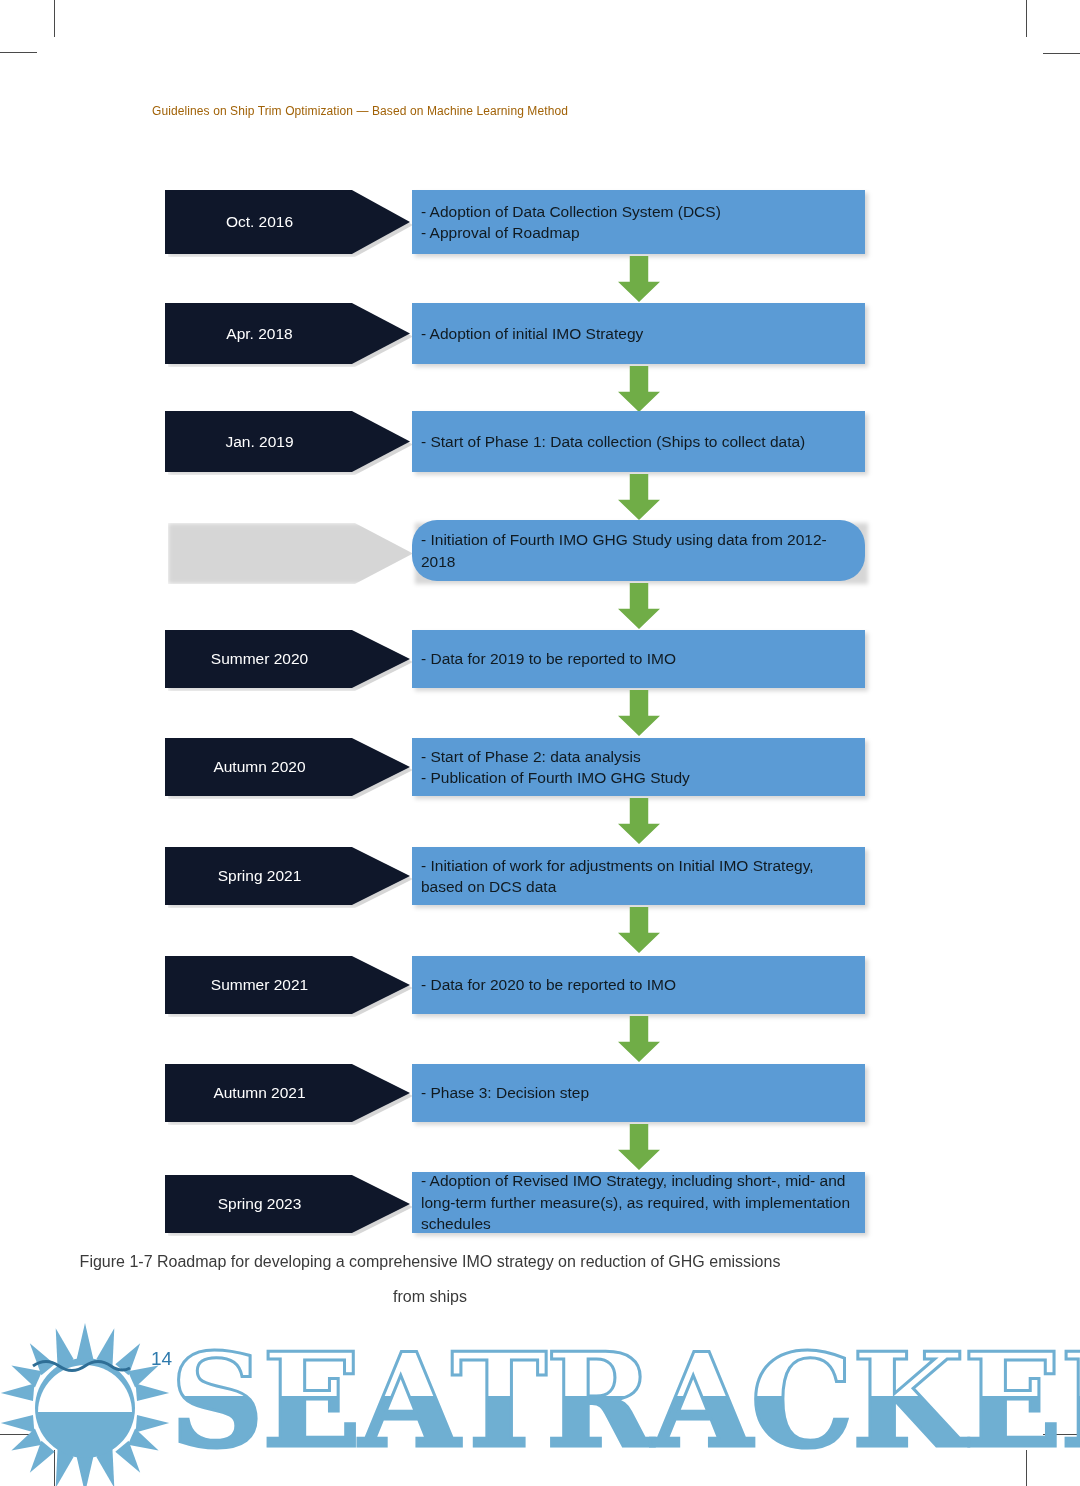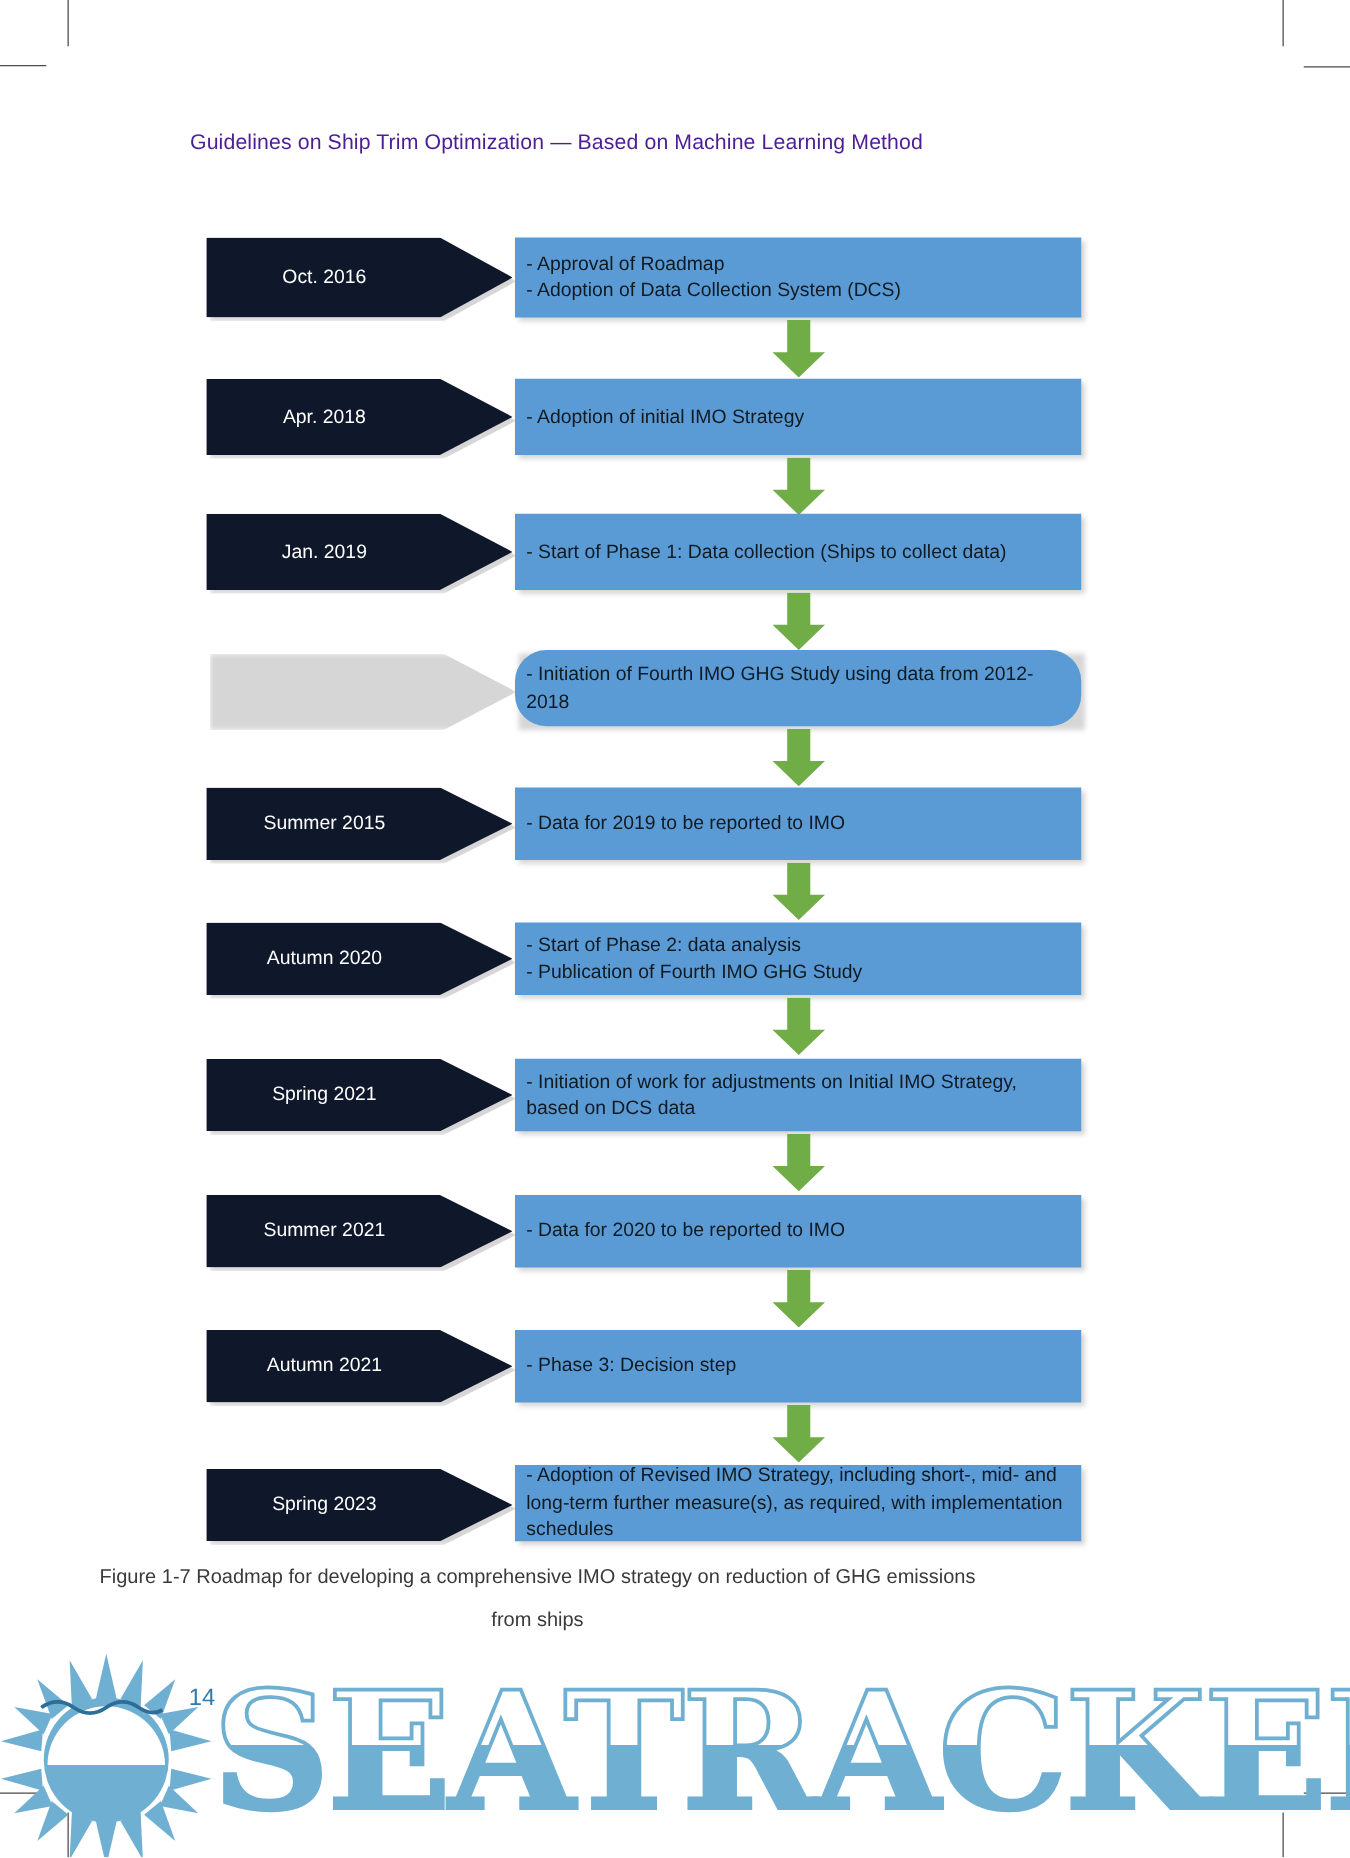--- a/index.html
+++ b/index.html
@@ -24,22 +24,22 @@
     background: #4a4a4a;
   }
   .crop.v { width: 1px; }
   .crop.h { height: 1px; }
 
   
   #doc-header {
     position: absolute;
     left: 152px;
     top: 104px;
-    font-size: 17px;
-    color: #4c1d95;
+    font-size: 12px;
+    color: #a16207;
     letter-spacing: .1px;
     white-space: nowrap;
   }
 
   
   #flow {
     position: absolute;
     left: 0;
     top: 0;
     width: 1080px;
@@ -168,22 +168,22 @@
 
   <div id="flow">
 
     <div class="row" style="top:190px; height:64px;">
       <div class="label-shadow" style="top:3px; height:64px;"></div>
       <div class="label-arrow" style="top:0; height:64px;">
         <span class="label-text">Oct. 2016</span>
       </div>
       <div class="desc-shadow" style="top:3px; height:64px;"></div>
       <div class="desc-box" style="top:0; height:64px;">
+        <span class="desc-line">- Adoption of Data Collection System (DCS)</span>
         <span class="desc-line">- Approval of Roadmap</span>
-        <span class="desc-line">- Adoption of Data Collection System (DCS)</span>
       </div>
     </div>
     <div class="connector" style="top:256px; height:46px;"></div>
 
     <div class="row" style="top:303px; height:61px;">
       <div class="label-shadow" style="top:3px; height:61px;"></div>
       <div class="label-arrow" style="top:0; height:61px;">
         <span class="label-text">Apr. 2018</span>
       </div>
       <div class="desc-shadow" style="top:3px; height:61px;"></div>
@@ -210,21 +210,21 @@
       <div class="desc-shadow" style="top:3px; height:61px;"></div>
       <div class="desc-box" style="top:0; height:61px;border-radius:25px;">
         <span class="desc-line">- Initiation of Fourth IMO GHG Study using data from 2012-2018</span>
       </div>
     </div>
     <div class="connector" style="top:583px; height:46px;"></div>
 
     <div class="row" style="top:630px; height:58px;">
       <div class="label-shadow" style="top:3px; height:58px;"></div>
       <div class="label-arrow" style="top:0; height:58px;">
-        <span class="label-text">Summer 2015</span>
+        <span class="label-text">Summer 2020</span>
       </div>
       <div class="desc-shadow" style="top:3px; height:58px;"></div>
       <div class="desc-box" style="top:0; height:58px;">
         <span class="desc-line">- Data for 2019 to be reported to IMO</span>
       </div>
     </div>
     <div class="connector" style="top:690px; height:46px;"></div>
 
     <div class="row" style="top:738px; height:58px;">
       <div class="label-shadow" style="top:3px; height:58px;"></div>

